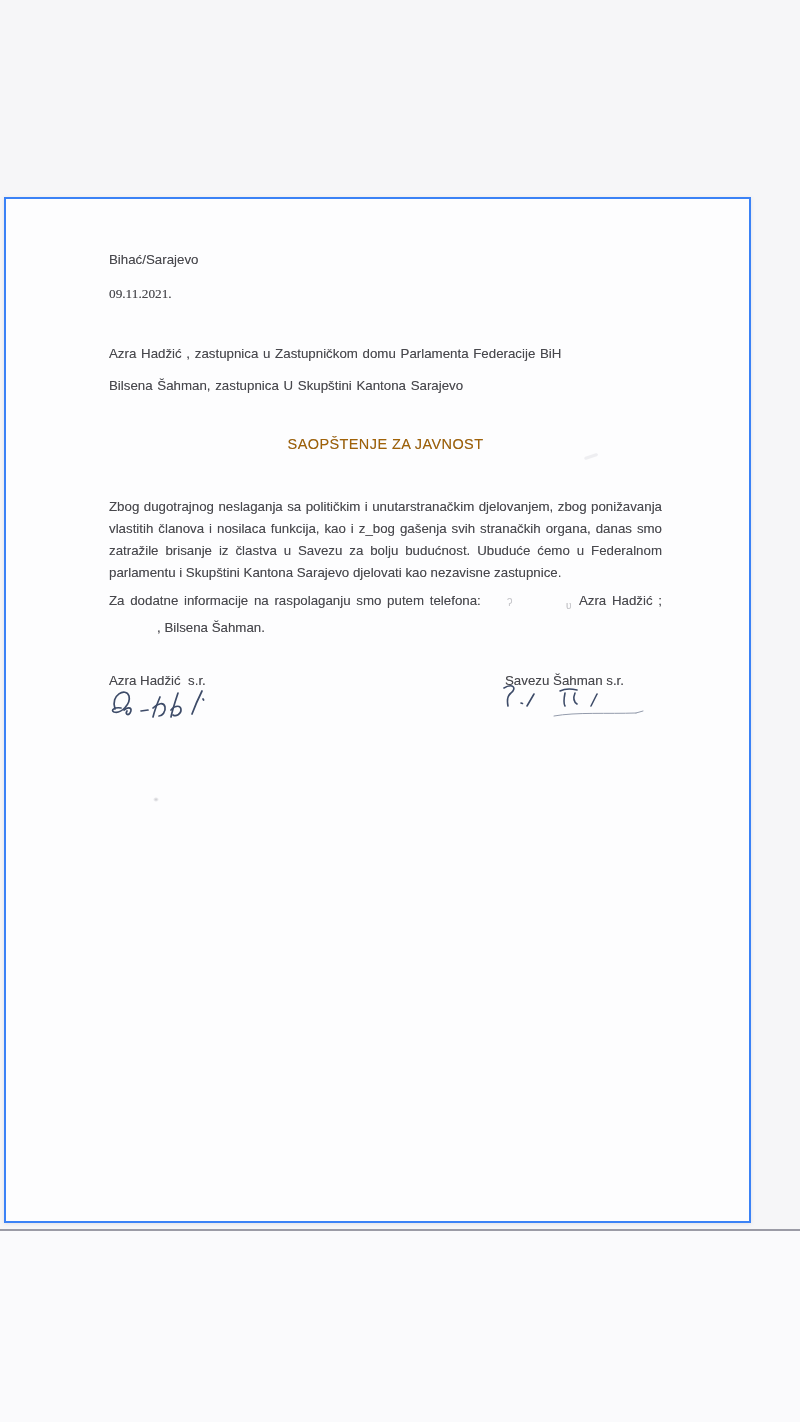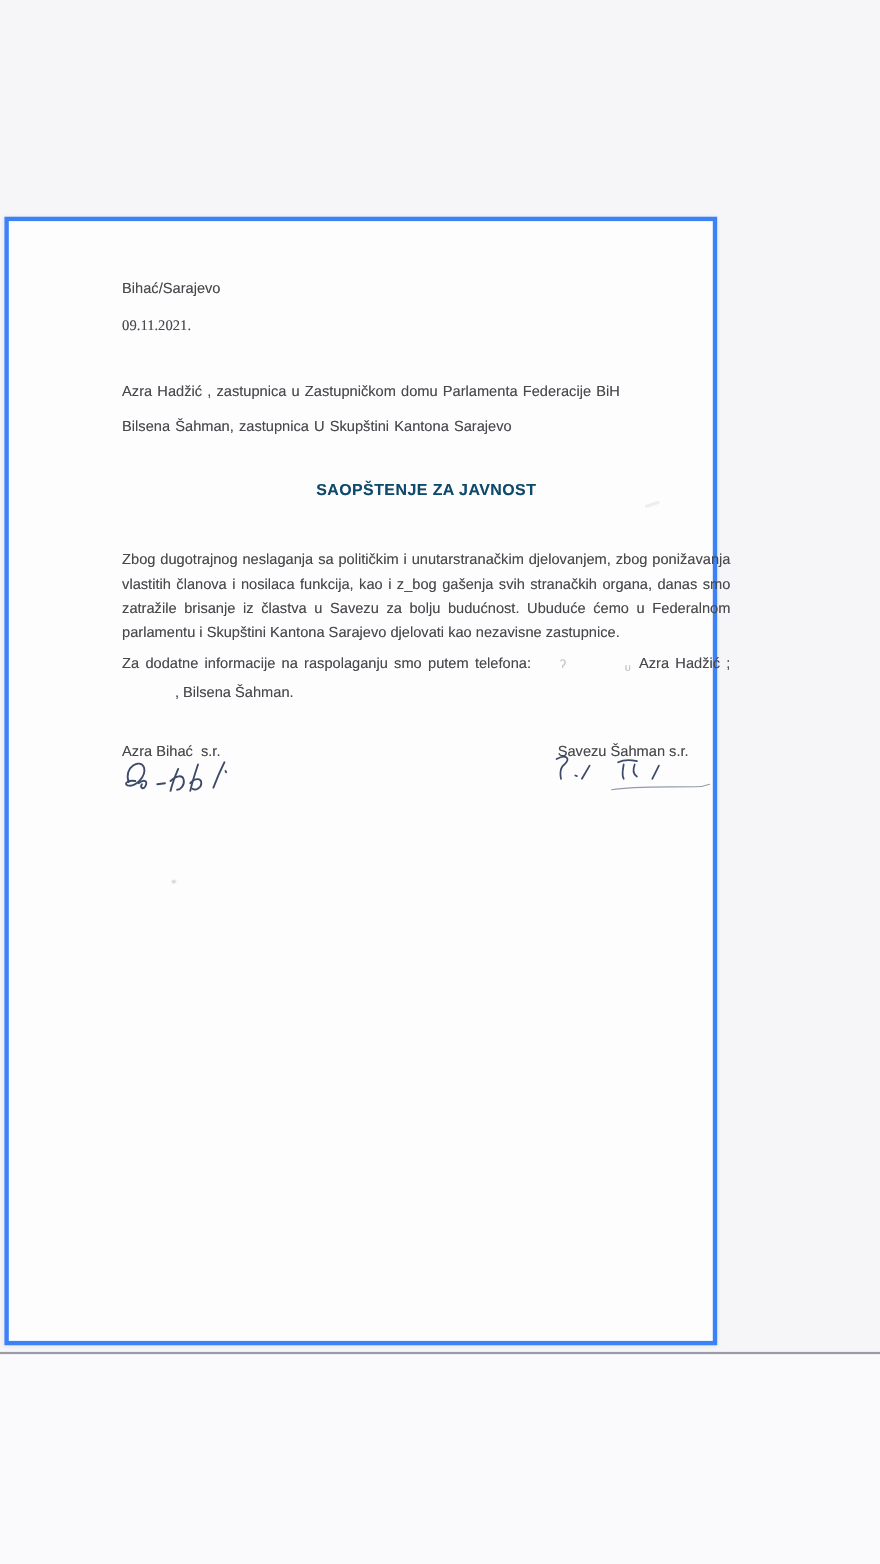--- a/index.html
+++ b/index.html
@@ -6,43 +6,43 @@
     margin: 0; padding: 0;
     width: 800px; height: 1422px;
     background: #f5f5f7;
     font-family: "Liberation Sans", "DejaVu Sans", sans-serif;
     overflow: hidden;
   }
   .scan-wrap { position: relative; width: 800px; height: 1422px; background: #f6f6f8; }
 
   .page {
     position: absolute; left: 4px; top: 197px;
-    width: 648px; height: 1026px;
+    width: 747px; height: 1026px;
     background: #fdfdfe;
-    border: 4px solid #3b82f6;
+    border: 2px solid #3b82f6;
     box-shadow: 0 1px 4px rgba(120,120,140,.16);
     box-sizing: border-box;
   }
 
   .bottom-strip { position: absolute; left: 0; top: 1231px; width: 800px; height: 191px; background: #fafafc; }
   .divider-line { position: absolute; left: 0; top: 1229px; width: 800px; height: 2px; background: #9b9ba6; }
 
   .txt { position: absolute; color: #48484d; font-size: 13.3px; line-height: 22px;
          text-shadow: 0 0 .5px rgba(80,80,85,.45); }
   .col-x { left: 103px; width: 553px; }
 
   .city      { top: 50px; }
   .date      { top: 84px; font-family: Liberation Serif, serif; }
   .author-1  { top: 144px; word-spacing: 1px; }
   .author-2  { top: 176px; word-spacing: 1px; }
 
   .doc-title {
     top: 234px; text-align: center;
-    font-weight: bold; font-size: 14.5px; letter-spacing: .4px;
-    color: #0c4a6e;
+    font-weight: normal; font-size: 14.5px; letter-spacing: .4px;
+    color: #a16207;
   }
 
   .body-par { top: 297px; text-align: justify; text-justify: inter-word; }
 
   .contact { top: 391px; height: 50px; }
   .contact-l1 { position: relative; height: 25px; word-spacing: 2px; }
   .contact-suffix { position: absolute; right: 0; top: 0; }
   .redact-mark { position: absolute; top: 1px; color: #9d9da4; opacity: .55; font-size: 11px; }
   .redact-1 { left: 398px; }
   .redact-2 { left: 457px; top: 5px; font-size: 10px; }
@@ -88,21 +88,21 @@
         <span class="redact-mark redact-1">ʔ</span>
         <span class="redact-mark redact-2">υ</span>
         <span class="contact-suffix">Azra Hadžić ;</span>
       </div>
       <div class="contact-l2">, Bilsena Šahman.</div>
     </div>
 
     <div class="txt col-x body-par">Zbog dugotrajnog neslaganja sa političkim i unutarstranačkim djelovanjem, zbog ponižavanja vlastitih članova i nosilaca funkcija, kao i z_bog gašenja svih stranačkih organa, danas smo zatražile brisanje iz člastva u Savezu za bolju budućnost. Ubuduće ćemo u Federalnom parlamentu i Skupštini Kantona Sarajevo djelovati kao nezavisne zastupnice.</div>
 
     <div class="txt col-x sig-row">
-      <span class="sig-name-left">Azra Bihać  s.r.</span>
+      <span class="sig-name-left">Azra Hadžić  s.r.</span>
       <span class="sig-name-right">Savezu Šahman s.r.</span>
     </div>
 
     <svg class="sig-svg sig-left" width="150" height="45" viewBox="0 0 150 45">
       <g class="sig-stroke" stroke-width="1.7">
         <path d="M13 23 C8 9 24 1 27 10 C29 18 19 28 12 26 C8 24 13 21 19 22"></path>
         <path d="M22 24 C27 20 31 22 28 27 C26 30 23 28 25 25"></path>
         <path d="M39 25 L46 24"></path>
         <path d="M58 11 C55 18 52 27 51 31"></path>
         <path d="M51 22 C56 17 62 16 63 21 C64 26 60 30 57 30"></path>

